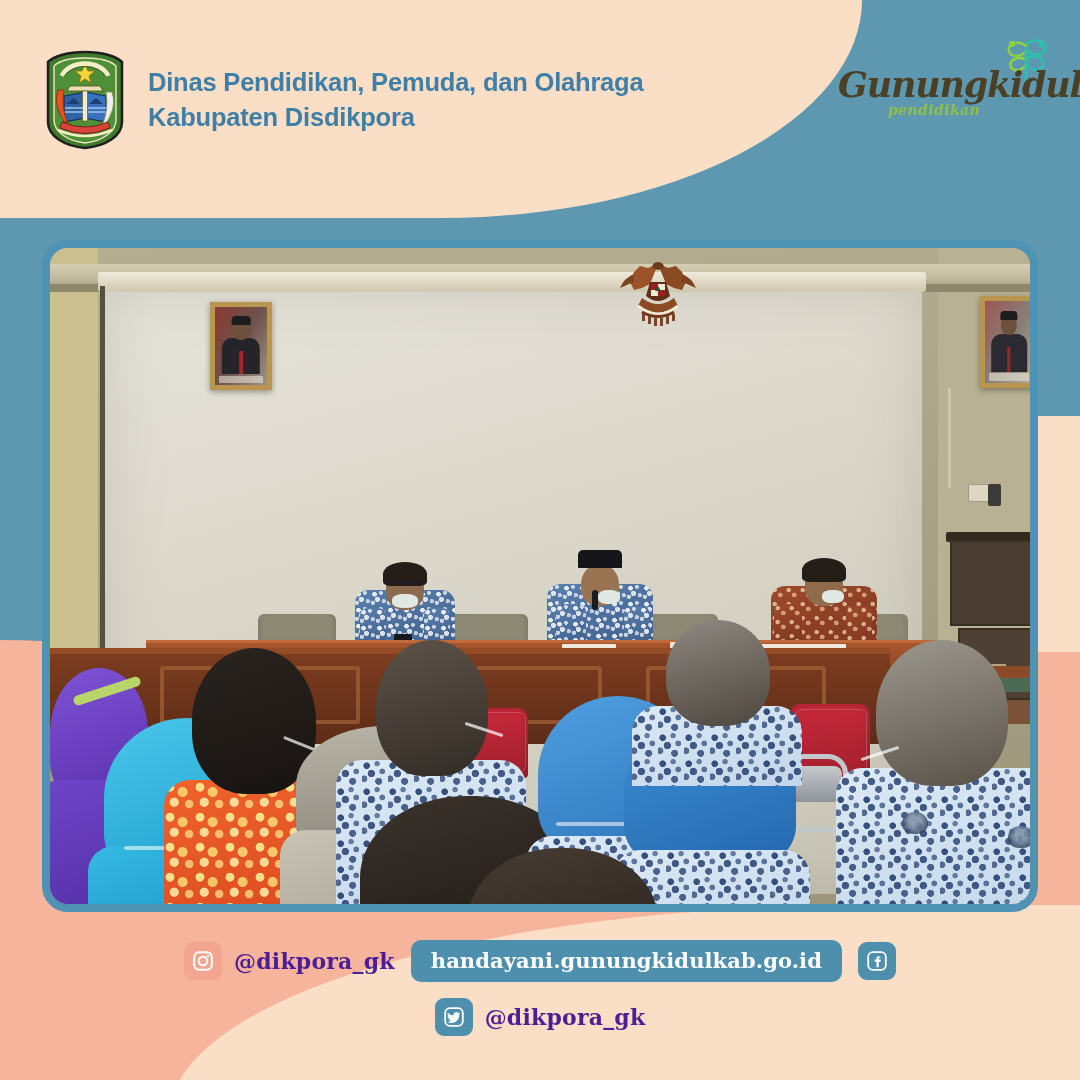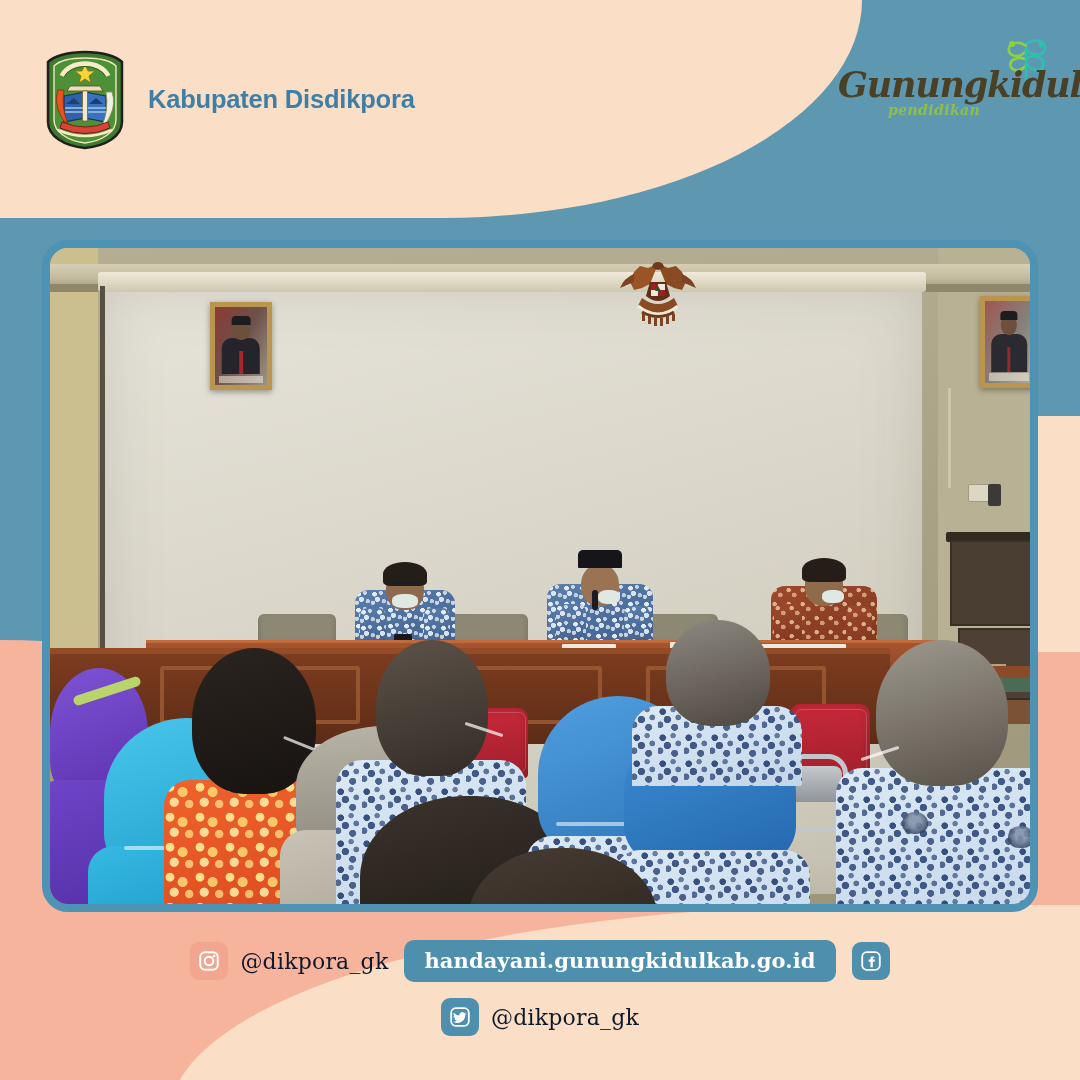--- a/index.html
+++ b/index.html
@@ -308,21 +308,21 @@
 
   .social { display:flex; align-items:center; gap:12px; }
   .sicon {
     width:38px; height:38px; border-radius:9px;
     display:flex; align-items:center; justify-content:center;
     flex:0 0 auto;
   }
   .sicon.teal { background:#4e8fae; }
   .sicon.salmon { background:#f2a68f; }
   .slabel {
-    color:#0f172a; font-family:"DejaVu Serif", serif; font-weight:normal;
+    color:#4c1d95; font-family:"DejaVu Serif", serif; font-weight:bold;
     font-size:22px; letter-spacing:0.2px; white-space:nowrap;
   }
   .slabel.sm { font-size:18px; }
   .web-pill {
     background:#4e8fae; color:#ffffff;
     font-family:"DejaVu Serif", serif; font-weight:bold;
     font-size:21px; padding:8px 20px 9px; border-radius:10px;
     white-space:nowrap; letter-spacing:0.1px;
   }
 </style>
@@ -353,20 +353,21 @@
       <rect x="38.5" y="41" width="5" height="30" fill="#f2ead0" stroke="#6b5a20" stroke-width="0.7"></rect>
       <path d="M22 54 l8-6 6 6 z M45 54 l7-6 7 6 z" fill="#1d3f72"></path>
       <path d="M21 58 h18 M21 62 h18 M44 58 h18 M44 62 h18" stroke="#9ec4e8" stroke-width="1.3"></path>
       <path d="M14 40 q-4 12 2 24 q3 8 8 10 q-7-16-4-34 z" fill="#e8541f" stroke="#8a2c0a" stroke-width="0.8"></path>
       <path d="M68 42 q4 12 -2 24 q-3 8 -8 10 q7-16 4-34 z" fill="#f0f0e0" stroke="#8a8a60" stroke-width="0.8"></path>
       <path d="M18 72 q23 10 46 0 l2 6 q-25 11 -50 0 z" fill="#d7453a" stroke="#7a1c16" stroke-width="1"></path>
       <path d="M14 80 q27 12 54 0" fill="none" stroke="#f3ecc4" stroke-width="2.5"></path>
     </svg>
 
     <div class="header-text">
+      <span>Dinas Pendidikan, Pemuda, dan Olahraga</span>
       <span class="l2">Kabupaten Disdikpora</span>
     </div>
   </div>
 
   <div class="brand">
     <svg class="brand-mark" viewBox="0 0 52 52">
       <g fill="none" stroke-width="2.6" stroke-linecap="round">
         <path d="M26 10 C33 4 46 6 45 15 C44 22 33 22 28 17" stroke="#2fbfae"></path>
         <path d="M26 12 C19 6 7 9 9 17 C11 24 21 23 25 18" stroke="#8ed13f"></path>
         <path d="M27 24 C34 20 46 24 43 32 C40 39 30 36 27 30" stroke="#2fbfae"></path>

